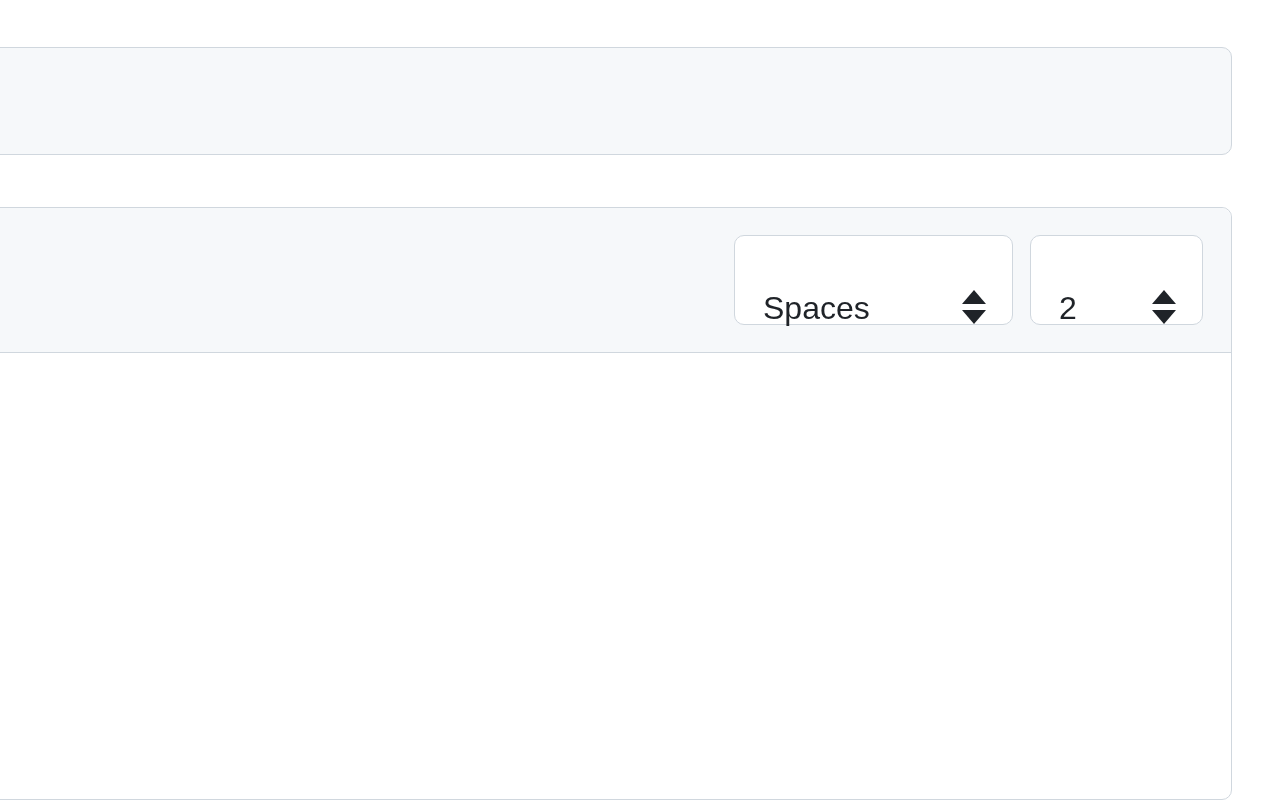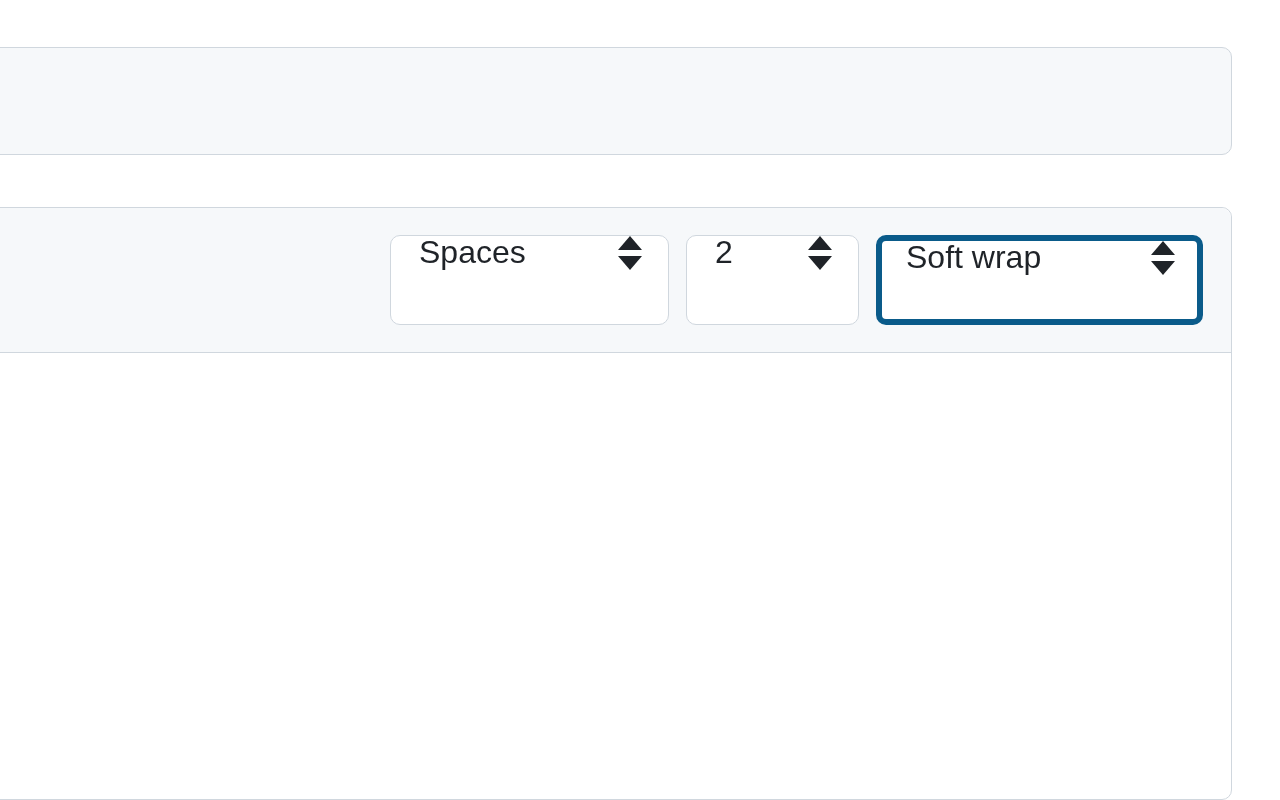--- a/index.html
+++ b/index.html
@@ -43,21 +43,21 @@
       padding: 24px 28px;
       background: #f6f8fa;
       border-bottom: 1px solid #d0d7de;
       border-top-left-radius: 10px;
       border-top-right-radius: 10px;
       height: 145px;
     }
     .select-wrap {
       position: relative;
       display: flex;
-      align-items: flex-start;
+      align-items: flex-end;
       justify-content: space-between;
       background: #ffffff;
       border: 1.5px solid #d0d7de;
       border-radius: 10px;
       height: 90px;
       padding: 0 26px 0 28px;
       cursor: pointer;
       font-size: 32px;
       color: #1f2328;
       line-height: 1;
@@ -113,22 +113,15 @@
     </div>
 
     <div class="select-wrap size-select">
       <span class="label">2</span>
       <span class="caret">
         <span class="caret-up"></span>
         <span class="caret-down"></span>
       </span>
     </div>
 
-    <div class="select-wrap wrap-select focused">
-      <span class="label">Soft wrap</span>
-      <span class="caret">
-        <span class="caret-up"></span>
-        <span class="caret-down"></span>
-      </span>
-    </div>
 
   </div>
 </div>
 
 </body></html>

